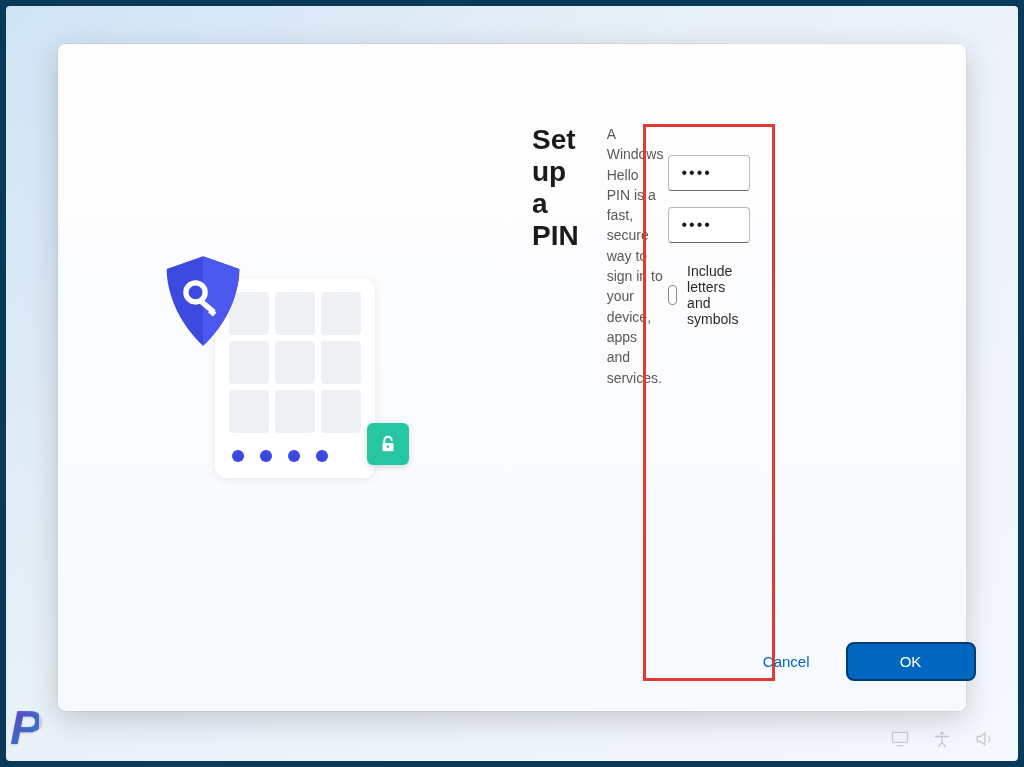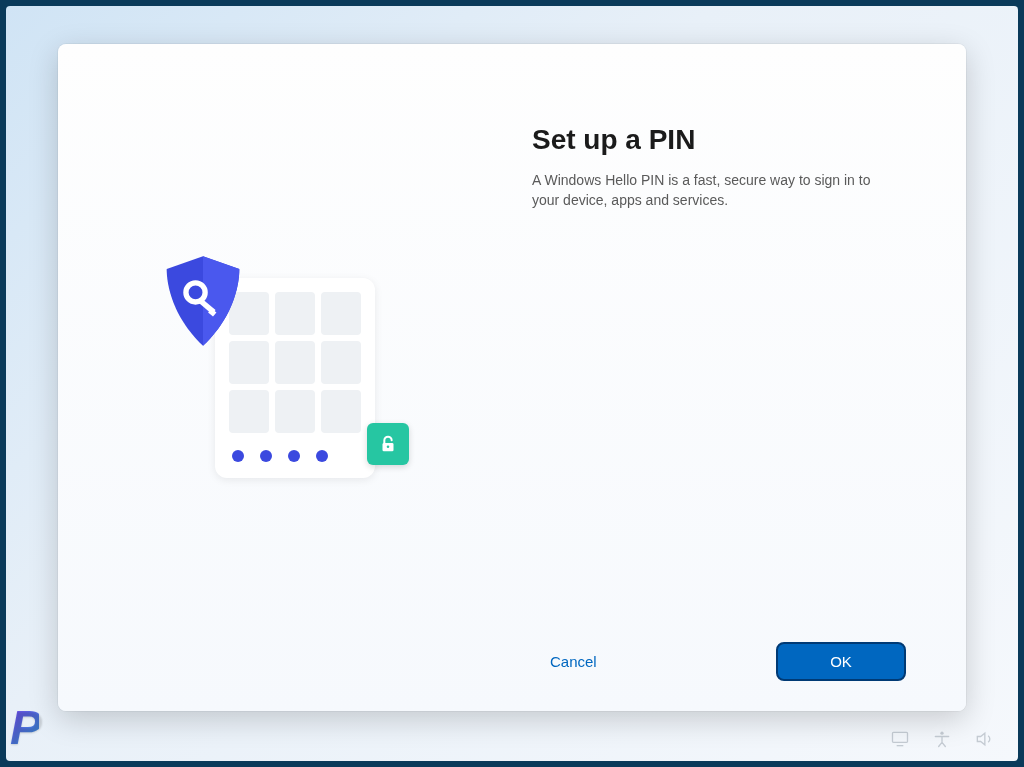--- a/index.html
+++ b/index.html
@@ -32,21 +32,21 @@
       width: 50%;
       display: flex;
       align-items: center;
       justify-content: center;
       padding: 40px;
     }
     .right-pane {
       width: 50%;
       padding: 80px 60px 30px 20px;
       display: flex;
-      flex-direction: column;
+      flex-direction: row;
       position: relative;
     }
     .illustration {
       position: relative;
       width: 260px;
       height: 260px;
     }
     .keypad-card {
       position: absolute;
       top: 30px;
@@ -109,20 +109,21 @@
       font-weight: 600;
       color: #1b1b1b;
       margin-bottom: 14px;
     }
     .description {
       font-size: 14px;
       color: #5a5a5a;
       line-height: 1.45;
       margin-bottom: 40px;
       max-width: 360px;
+      margin-left: 28px;
     }
     .highlight-box {
       border: 3px solid #e33a2f;
       padding: 28px 22px 22px 22px;
       margin-left: -20px;
       margin-right: -30px;
     }
     .pin-input {
       width: 100%;
       height: 36px;
@@ -151,21 +152,21 @@
       cursor: pointer;
     }
     .checkbox-label {
       font-size: 14px;
       color: #2b2b2b;
     }
     .button-row {
       margin-top: auto;
       display: flex;
       justify-content: space-between;
-      gap: 6px;
+      gap: 18px;
       align-items: center;
       padding-top: 40px;
     }
     .btn-cancel {
       background: none;
       border: none;
       color: #0067c0;
       font-size: 15px;
       cursor: pointer;
       padding: 10px 18px;
@@ -253,20 +254,28 @@
           <circle cx="12" cy="15" r="1.4" fill="#26c6a2"></circle>
         </svg>
       </div>
     </div>
   </div>
 
   <div class="right-pane">
     <h1 class="heading">Set up a PIN</h1>
     <p class="description">A Windows Hello PIN is a fast, secure way to sign in to your device, apps and services.</p>
 
+    <div class="highlight-box">
+      <input type="password" class="pin-input" value="••••" style="">
+      <input type="password" class="pin-input" value="••••" style="">
+      <div class="checkbox-row">
+        <div class="checkbox"></div>
+        <span class="checkbox-label">Include letters and symbols</span>
+      </div>
+    </div>
 
     <div class="button-row">
       <button class="btn-cancel">Cancel</button>
       <button class="btn-ok">OK</button>
     </div>
   </div>
 </div>
 
 <div class="watermark">P</div>
 

